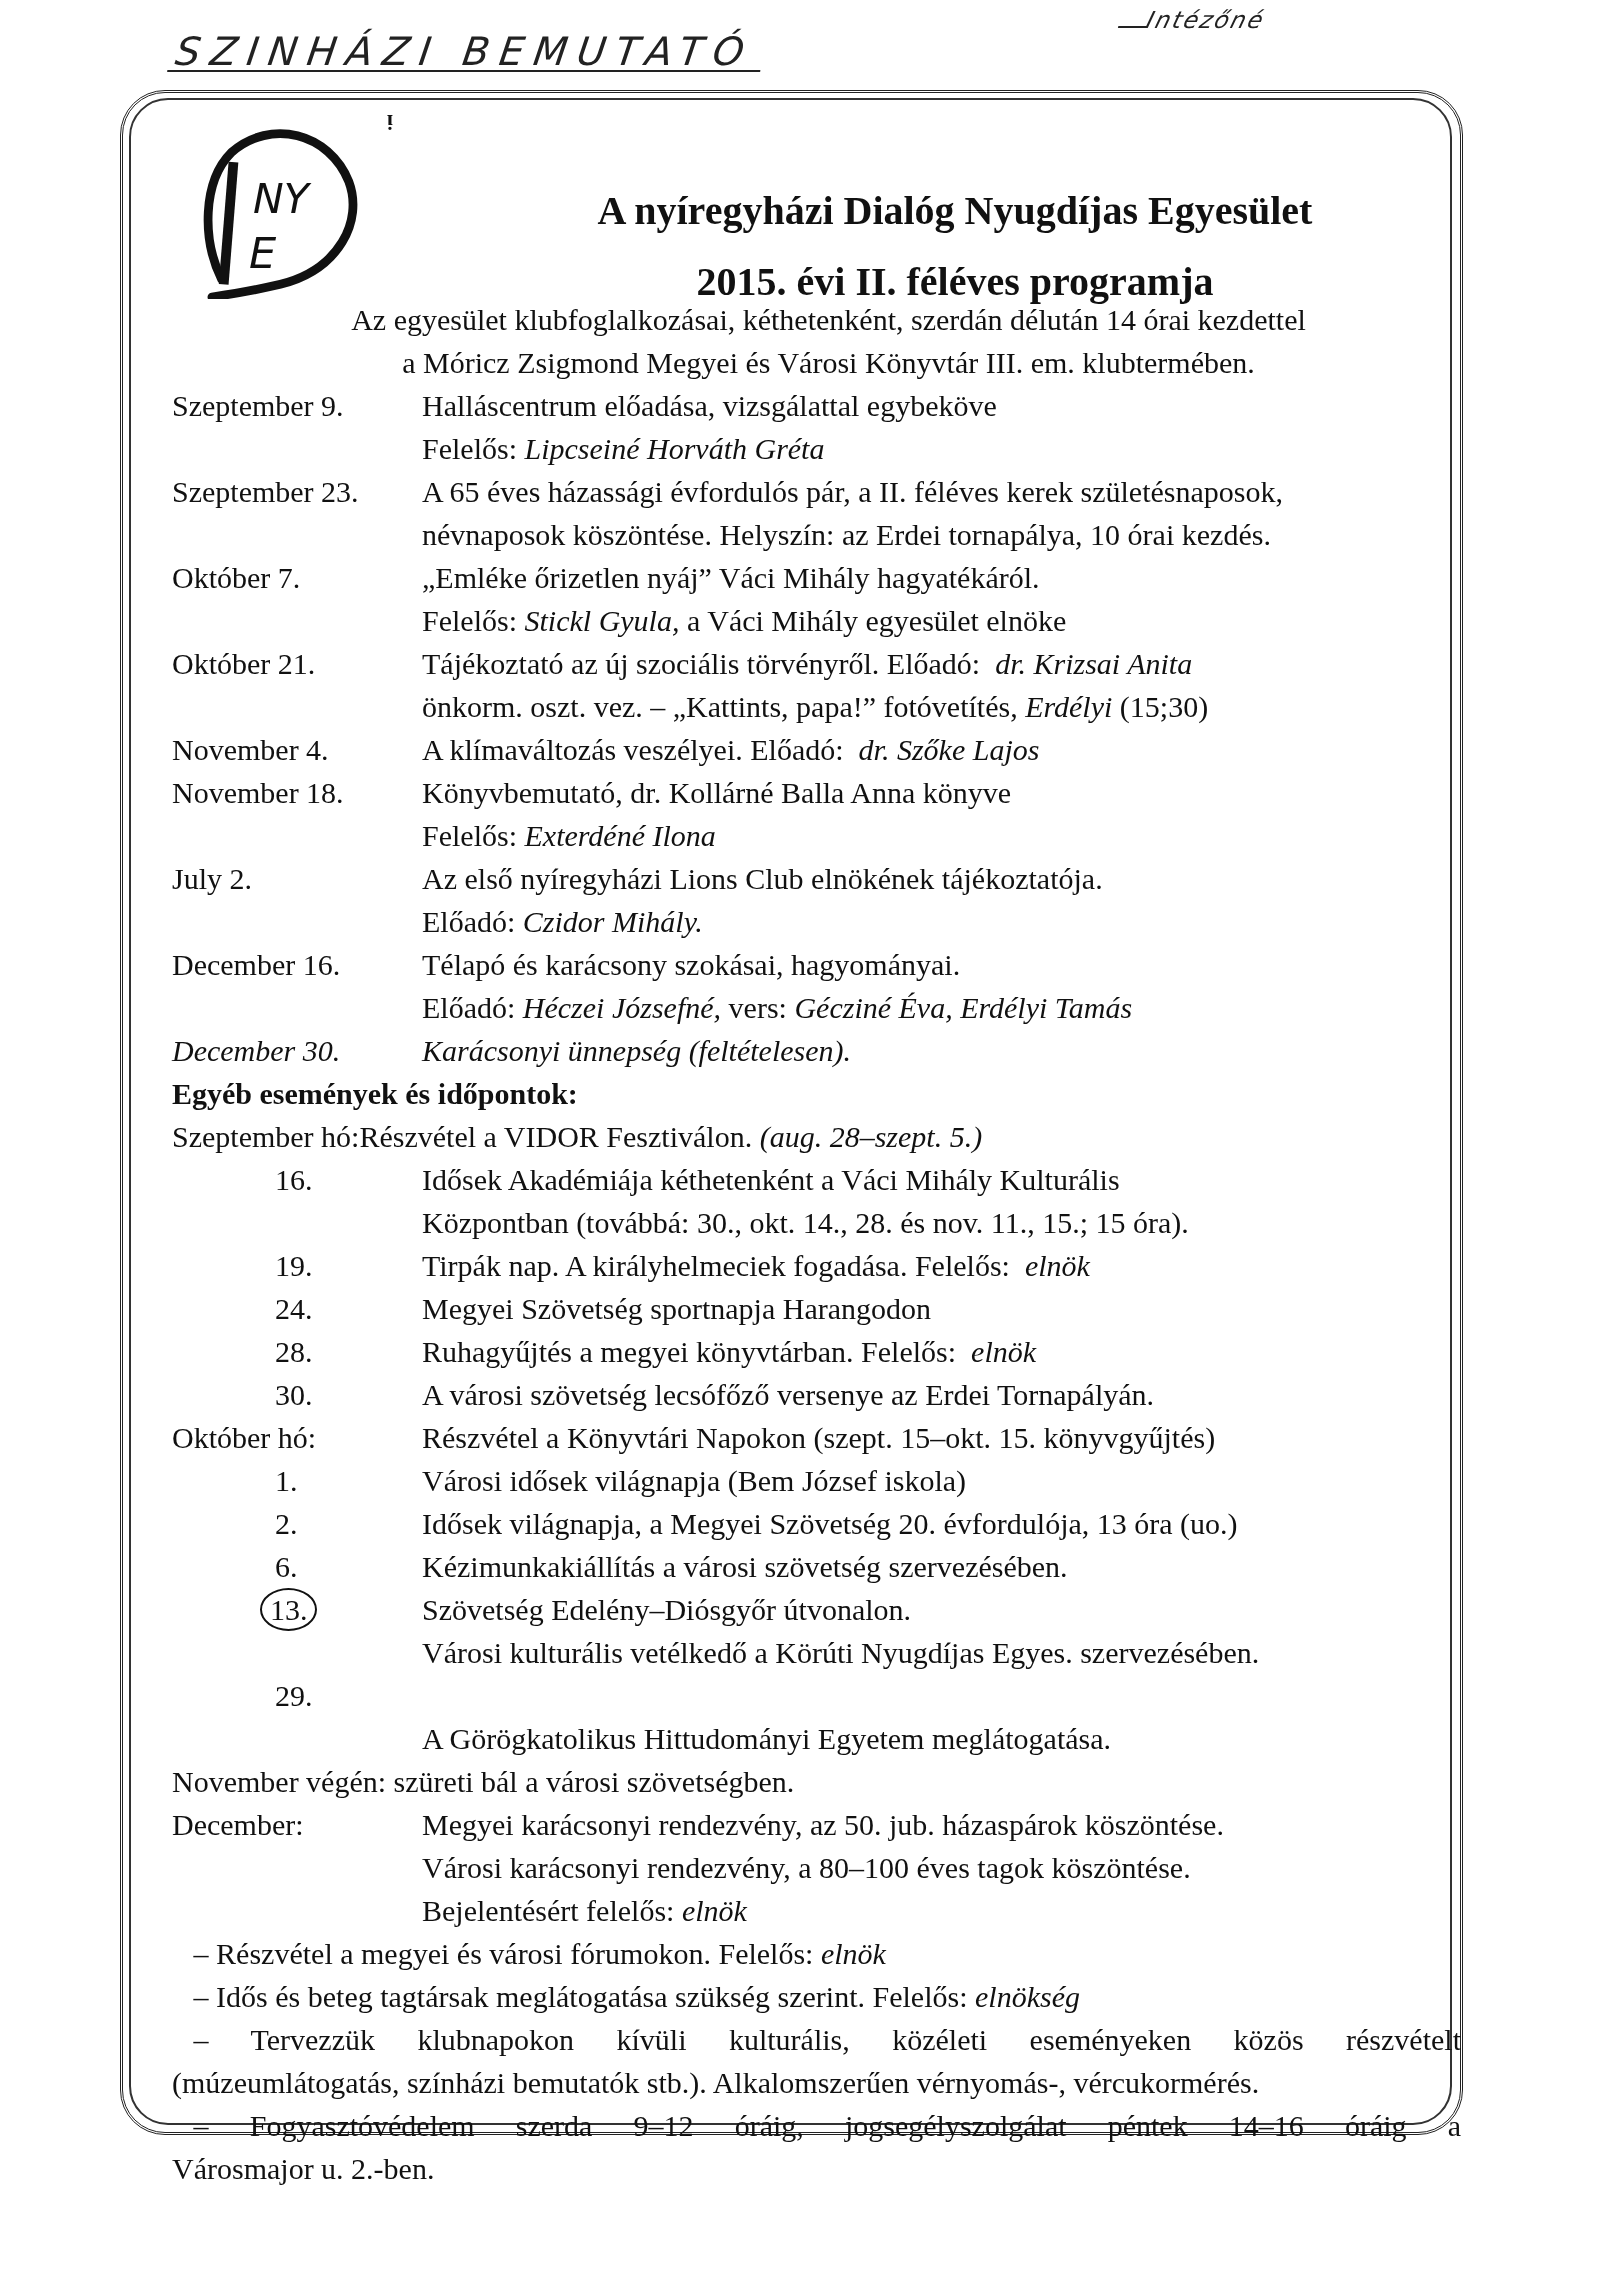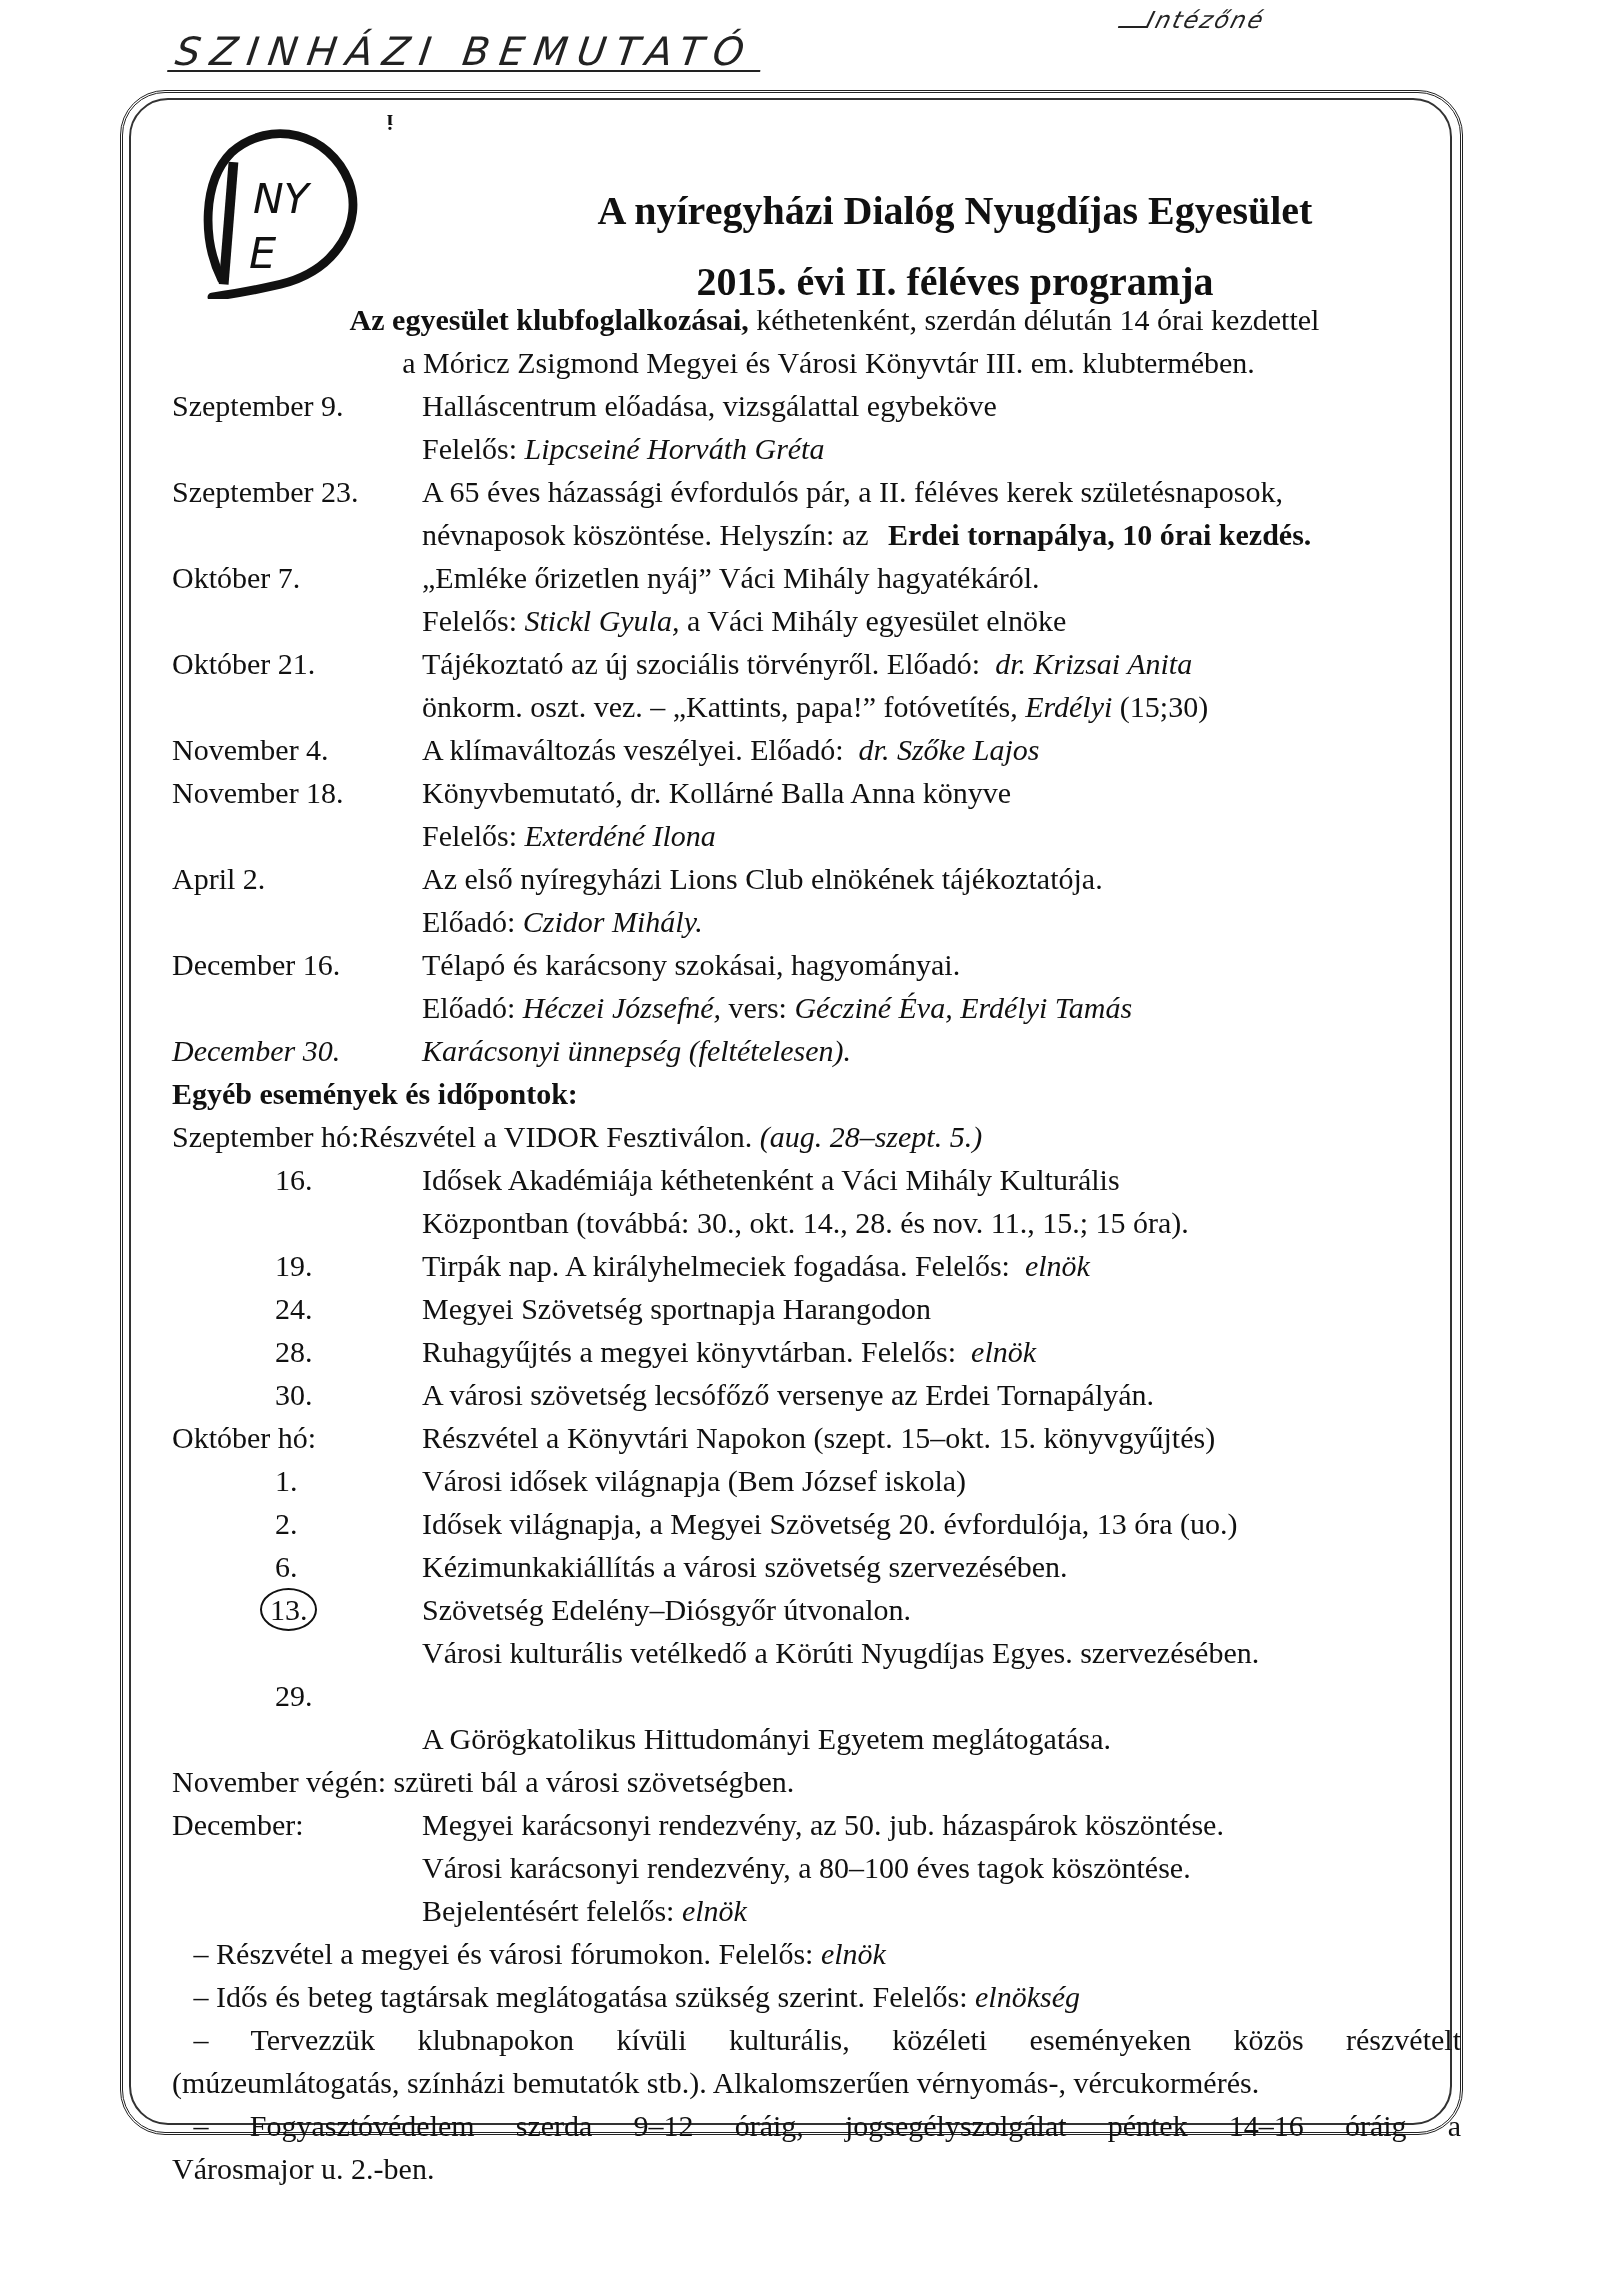--- a/index.html
+++ b/index.html
@@ -35,21 +35,21 @@
 
   .content { position: absolute; left: 172px; top: 298px; width: 1304px; font-size: 30px; line-height: 43px; }
   .intro { text-align: center; margin-left: 39px; width: 1235px; }
   .intro-line { white-space: nowrap; }
   .row { display: flex; white-space: nowrap; }
   .lbl { width: 250px; flex: none; }
   .lbl.num { width: 250px; text-align: left; padding-left: 103px; box-sizing: border-box; }
   .txt { flex: none; }
   .indent { padding-left: 250px; }
   i, .it { font-style: italic; }
-  b, .bd { font-weight: bold; margin-left: 12px; }
+  b, .bd { font-weight: normal; }
   .section-heading { font-weight: bold; }
   .circled {
     display: inline-block; border: 2.9px solid #111; border-radius: 50%;
     padding: 0 7.8px; line-height: 39px; margin-left: -14.7px;
   }
   .bullet { padding-left: 21.6px; align-items: center; }
   .wide-line { display:block; width:1289px; text-align: justify; text-align-last: justify; white-space: nowrap; }
 </style>
 </head>
 <body>
@@ -121,21 +121,21 @@
 
   <div class="row">
     <span class="lbl">November 18.</span>
     <span class="txt">Könyvbemutató, dr. Kollárné Balla Anna könyve</span>
   </div>
   <div class="row indent">
     <span>Felelős: </span>&nbsp;<i>Exterdéné Ilona</i>
   </div>
 
   <div class="row">
-    <span class="lbl">April 2.</span>
+    <span class="lbl">July 2.</span>
     <span class="txt">Az első nyíregyházi Lions Club elnökének tájékoztatója.</span>
   </div>
   <div class="row indent">
     <span>Előadó: </span>&nbsp;<i>Czidor Mihály.</i>
   </div>
 
   <div class="row">
     <span class="lbl">December 16.</span>
     <span class="txt">Télapó és karácsony szokásai, hagyományai.</span>
   </div>

